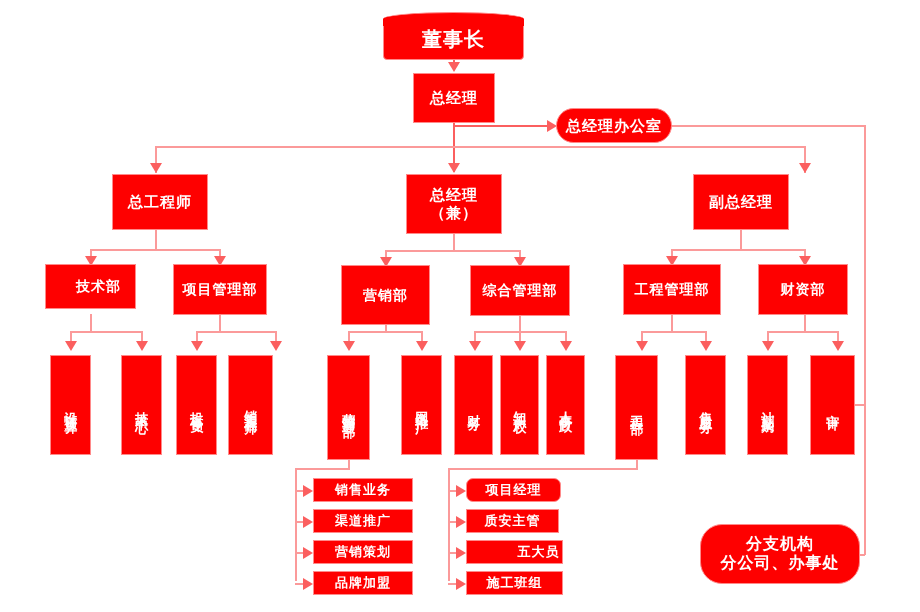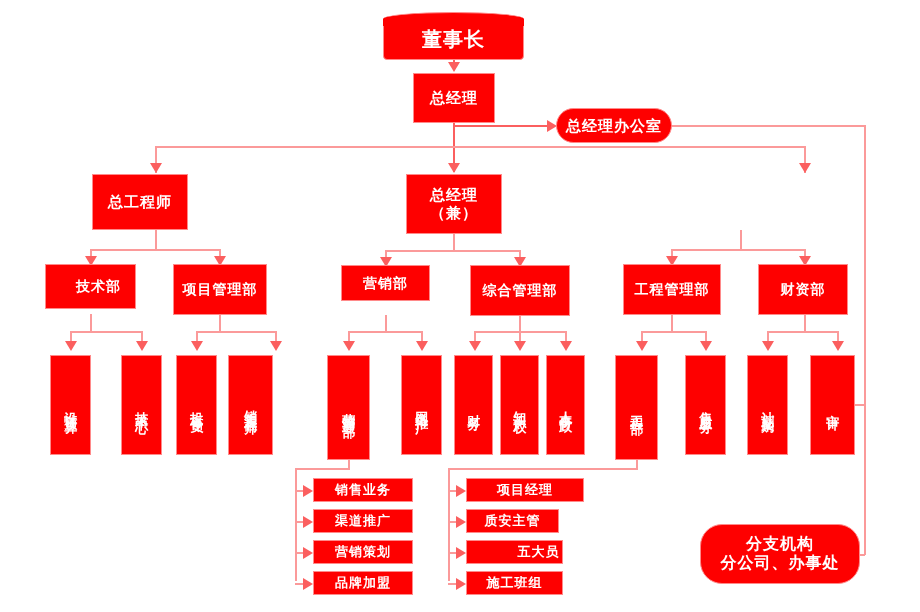--- a/index.html
+++ b/index.html
@@ -197,37 +197,40 @@
   </div>
 
   <div class="box lvl2" style="left:413px;top:73px;width:82px;height:50px;">
     <span>总经理</span>
   </div>
 
   <div class="box lvl2 pill" style="left:556px;top:108px;width:116px;height:35px;">
     <span>总经理办公室</span>
   </div>
 
-  <div class="box lvl2" style="left:92px;top:174px;width:96px;height:56px;">
+  <div class="box lvl2" style="left:112px;top:174px;width:96px;height:56px;">
     <span>总工程师</span>
   </div>
 
   <div class="box lvl2" style="left:406px;top:174px;width:96px;height:60px;flex-direction:column;">
     <span>总经理</span>
     <span>（兼）</span>
   </div>
 
+  <div class="box lvl2" style="left:693px;top:174px;width:96px;height:56px;">
+    <span>副总经理</span>
+  </div>
 
   <div class="box lvl3" style="left:45px;top:264px;width:91px;height:45px;padding-left:16px;">
     <span>技术部</span>
   </div>
   <div class="box lvl3" style="left:173px;top:264px;width:94px;height:51px;">
     <span>项目管理部</span>
   </div>
-  <div class="box lvl3" style="left:341px;top:265px;width:89px;height:36px;">
+  <div class="box lvl3" style="left:341px;top:265px;width:89px;height:60px;">
     <span>营销部</span>
   </div>
   <div class="box lvl3" style="left:470px;top:265px;width:100px;height:51px;">
     <span>综合管理部</span>
   </div>
   <div class="box lvl3" style="left:623px;top:264px;width:98px;height:51px;">
     <span>工程管理部</span>
   </div>
   <div class="box lvl3" style="left:758px;top:264px;width:90px;height:51px;">
     <span>财资部</span>
@@ -279,21 +282,21 @@
   <div class="box lvl4" style="left:313px;top:509px;width:100px;height:24px;">
     <span>渠道推广</span>
   </div>
   <div class="box lvl4" style="left:313px;top:540px;width:100px;height:24px;">
     <span>营销策划</span>
   </div>
   <div class="box lvl4" style="left:313px;top:571px;width:100px;height:24px;">
     <span>品牌加盟</span>
   </div>
 
-  <div class="box lvl4" style="left:466px;top:478px;width:118px;height:24px;">
+  <div class="box lvl4" style="left:466px;top:478px;width:95px;height:24px;border-radius:7px;">
     <span>项目经理</span>
   </div>
   <div class="box lvl4" style="left:466px;top:509px;width:93px;height:24px;">
     <span>质安主管</span>
   </div>
   <div class="box lvl4" style="left:466px;top:540px;width:97px;height:24px;padding-left:48px;">
     <span>五大员</span>
   </div>
   <div class="box lvl4" style="left:466px;top:571px;width:97px;height:24px;">
     <span>施工班组</span>

